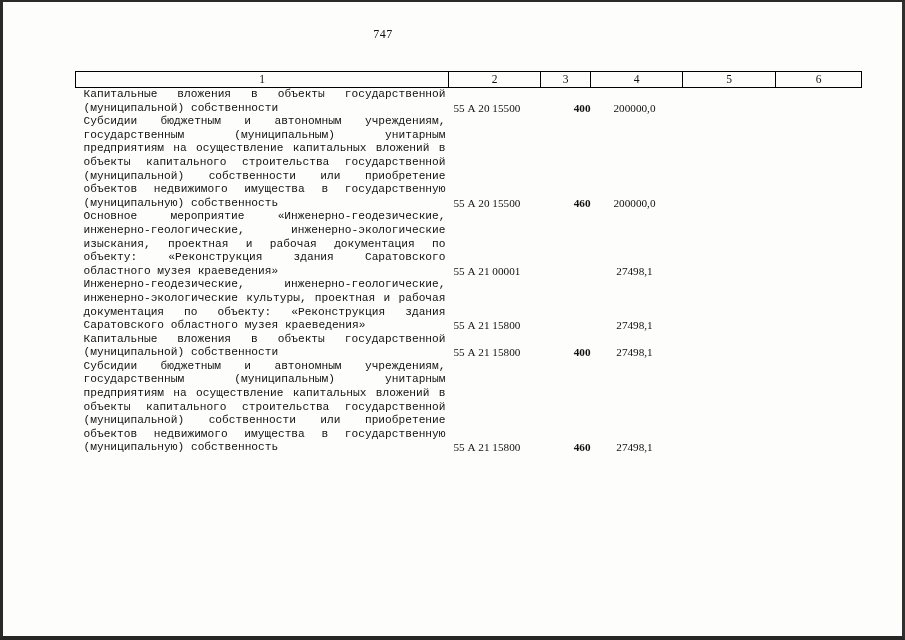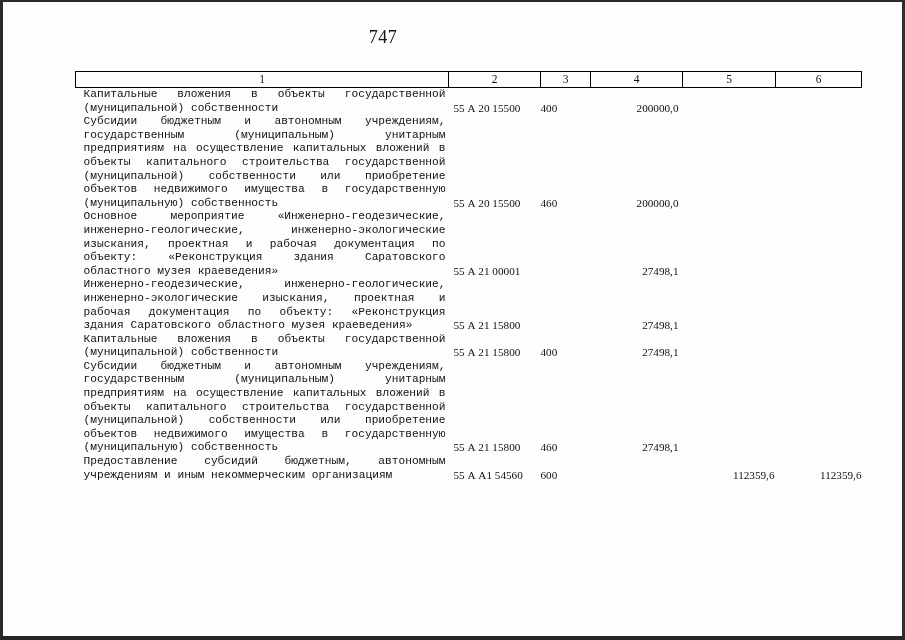--- a/index.html
+++ b/index.html
@@ -21,21 +21,21 @@
     border-right: 3px solid #303030;
     border-bottom: 4px solid #262626;
     pointer-events: none;
   }
   .page-number {
     position: absolute;
     top: 27px;
     left: 0;
     width: 766px;
     text-align: center;
-    font-size: 18px;
+    font-size: 12px;
     letter-spacing: 0.5px;
   }
   table.budget {
     position: absolute;
     left: 75px;
     top: 71px;
     width: 786px;
     border-collapse: collapse;
     table-layout: fixed;
     font-size: 11.2px;
@@ -49,22 +49,22 @@
     padding: 0;
     text-align: center;
     background: #fdfdfc;
   }
   tbody td {
     vertical-align: bottom;
     padding: 0;
   }
   td.c1 { text-align: justify; padding: 0 3px 0 8px; font-family: Liberation Mono, monospace; }
   td.c2 { padding-left: 5px; white-space: nowrap; }
-  td.c3 { text-align: left; }
-  td.c4 { text-align: right; padding-right: 4px; }
+  td.c3 { text-align: right; font-weight: bold; }
+  td.c4 { text-align: center; padding-right: 4px; }
   td.c5 { text-align: right; padding-right: 1px; }
   td.c6 { text-align: right; }
 </style>
 </head>
 <body>
 
 <div class="frame"></div>
 
 <div class="page-number">747</div>
 
@@ -106,21 +106,21 @@
       </tr>
       <tr>
         <td class="c1">Основное мероприятие «Инженерно-геодезические, инженерно-геологические, инженерно-экологические изыскания, проектная и рабочая документация по объекту: «Реконструкция здания Саратовского областного музея краеведения»</td>
         <td class="c2">55 А 21 00001</td>
         <td class="c3"></td>
         <td class="c4">27498,1</td>
         <td class="c5"></td>
         <td class="c6"></td>
       </tr>
       <tr>
-        <td class="c1">Инженерно-геодезические, инженерно-геологические, инженерно-экологические изыскания, проектная и рабочая документация по объекту: «Реконструкция здания Саратовского областного музея краеведения»</td>
+        <td class="c1">Инженерно-геодезические, инженерно-геологические, инженерно-экологические культуры, проектная и рабочая документация по объекту: «Реконструкция здания Саратовского областного музея краеведения»</td>
         <td class="c2">55 А 21 15800</td>
         <td class="c3"></td>
         <td class="c4">27498,1</td>
         <td class="c5"></td>
         <td class="c6"></td>
       </tr>
       <tr>
         <td class="c1">Капитальные вложения в объекты государственной (муниципальной) собственности</td>
         <td class="c2">55 А 21 15800</td>
         <td class="c3">400</td>
@@ -129,22 +129,14 @@
         <td class="c6"></td>
       </tr>
       <tr>
         <td class="c1">Субсидии бюджетным и автономным учреждениям, государственным (муниципальным) унитарным предприятиям на осуществление капитальных вложений в объекты капитального строительства государственной (муниципальной) собственности или приобретение объектов недвижимого имущества в государственную (муниципальную) собственность</td>
         <td class="c2">55 А 21 15800</td>
         <td class="c3">460</td>
         <td class="c4">27498,1</td>
         <td class="c5"></td>
         <td class="c6"></td>
       </tr>
-      <tr>
-        <td class="c1">Предоставление субсидий бюджетным, автономным учреждениям и иным некоммерческим организациям</td>
-        <td class="c2">55 А А1 54560</td>
-        <td class="c3">600</td>
-        <td class="c4"></td>
-        <td class="c5">112359,6</td>
-        <td class="c6">112359,6</td>
-      </tr>
     </tbody>
 </table>
 
 </body></html>

